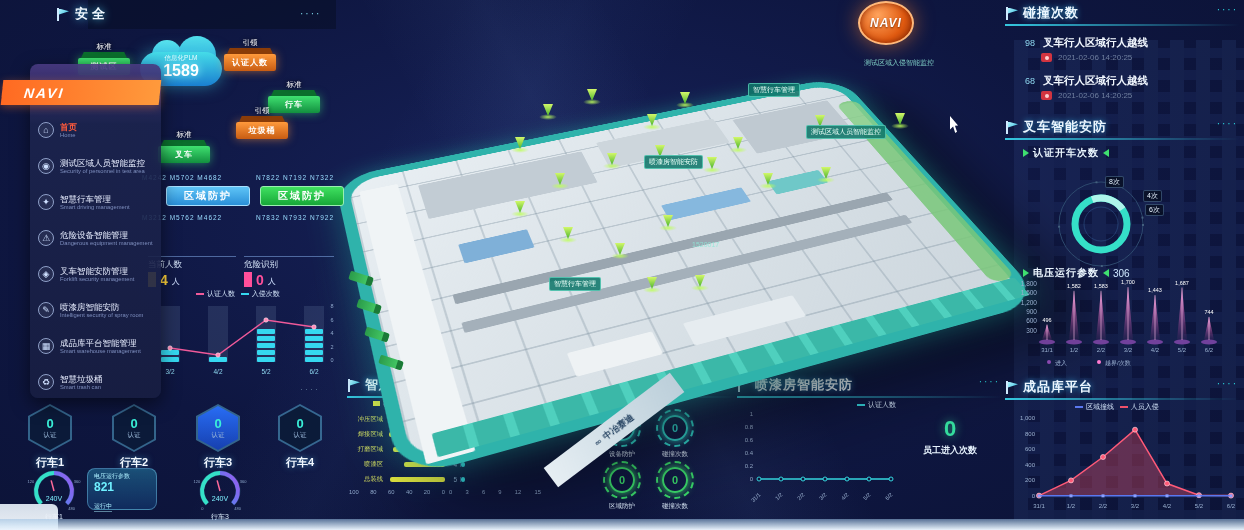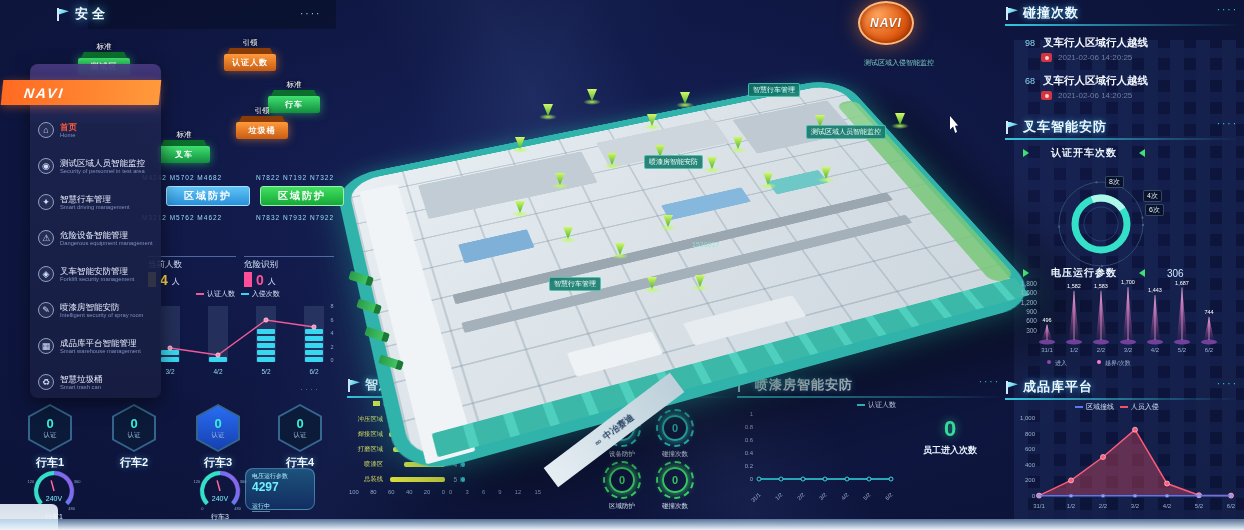--- a/index.html
+++ b/index.html
@@ -116,21 +116,21 @@
   .chart-dots{position:absolute;z-index:5;color:#56708f;font-size:9px;letter-spacing:2px;cursor:pointer;}
   
   .vio-item{position:absolute;left:20px;width:205px;cursor:pointer;}
   .vio-item .r1{display:flex;gap:8px;align-items:baseline;}
   .vio-item .id{font-size:9px;color:#8fd8f0;}
   .vio-item .tx{font-size:10.5px;font-weight:bold;color:#f2f8ff;}
   .vio-item .r2{display:flex;gap:6px;align-items:center;margin-top:3px;margin-left:16px;}
   .vio-ic{width:11px;height:9px;background:#d23440;border-radius:2px;position:relative;}
   .vio-ic:after{content:"";position:absolute;left:3.5px;top:2.5px;width:4px;height:4px;border-radius:50%;background:#ffd0d0;}
   .vio-item .tm{font-size:8px;color:#6f7f9f;}
-  .sub-row{position:absolute;display:flex;align-items:center;gap:22px;z-index:5;}
+  .sub-row{position:absolute;display:flex;align-items:center;gap:4px;z-index:5;}
   .tri-r{width:0;height:0;border-left:6px solid #3fe070;border-top:4px solid transparent;border-bottom:4px solid transparent;}
   .tri-l{width:0;height:0;border-right:6px solid #3fe070;border-top:4px solid transparent;border-bottom:4px solid transparent;}
   .sub-row .st{font-size:10px;font-weight:bold;color:#ecf7ff;letter-spacing:1px;}
   .sub-row .sv{font-size:10px;color:#cfe8ff;}
   .callout{position:absolute;background:rgba(5,12,28,.72);border:1px solid rgba(130,180,230,.35);color:#e8f4ff;
     font-size:7px;padding:0 3px;border-radius:2px;z-index:6;}
   
   .ringbox{position:absolute;width:60px;text-align:center;z-index:5;}
   .ringo{position:relative;width:38px;height:38px;margin:0 auto;border-radius:50%;border:2px dashed;}
   .ringi{position:absolute;left:4px;top:4px;width:26px;height:26px;border-radius:50%;border:2.5px solid;
@@ -297,20 +297,27 @@
             <div class="l">智慧垃圾桶</div>
             <div class="s">Smart trash can</div>
           </div>
         </div>
       </div>
   </div>
   <div class="menu-banner">
     <span class="menu-brand">NAVI</span>
   </div>
 
+  <div class="cloud">
+    <div class="b1"></div>
+    <div class="b2"></div>
+    <div class="body"></div>
+    <div class="lab">信息化PLM</div>
+    <div class="val">1589</div>
+  </div>
   <div id="badges">
       <div class="badge3d green" style="left: 78px; top: 42px;">
         <div class="tier">标准</div>
         <div class="lip"></div>
         <div class="face">测试区</div>
       </div>
       <div class="badge3d orange" style="left: 224px; top: 38px;">
         <div class="tier">引领</div>
         <div class="lip"></div>
         <div class="face">认证人数</div>
@@ -457,23 +464,23 @@
             <path d="M30.0 7.0 A18 18 0 0 1 42.7 37.7" fill="none" stroke="url(#gg1)" stroke-width="4"></path>
             <text x="12.322330470336315" y="44.17766952966369" font-size="4" fill="#8fa8cc" text-anchor="middle" font-family="&quot;Liberation Sans&quot;,&quot;DejaVu Sans&quot;,sans-serif">0</text>
             <text x="6.903011687217827" y="16.93291419087277" font-size="4" fill="#8fa8cc" text-anchor="middle" font-family="&quot;Liberation Sans&quot;,&quot;DejaVu Sans&quot;,sans-serif">120</text>
             <text x="29.999999999999996" y="1.5" font-size="4" fill="#8fa8cc" text-anchor="middle" font-family="&quot;Liberation Sans&quot;,&quot;DejaVu Sans&quot;,sans-serif">240</text>
             <text x="53.09698831278217" y="16.93291419087276" font-size="4" fill="#8fa8cc" text-anchor="middle" font-family="&quot;Liberation Sans&quot;,&quot;DejaVu Sans&quot;,sans-serif">360</text>
             <text x="47.67766952966371" y="44.17766952966367" font-size="4" fill="#8fa8cc" text-anchor="middle" font-family="&quot;Liberation Sans&quot;,&quot;DejaVu Sans&quot;,sans-serif">480</text>
             <line x1="30" y1="25" x2="27.152990503872275" y2="14.37481591082025" stroke="#ff6a9a" stroke-width="1.5"></line>
             <text x="30" y="35" font-size="7" fill="#7ff0ff" text-anchor="middle" font-family="&quot;Liberation Sans&quot;,&quot;DejaVu Sans&quot;,sans-serif">240V</text>
           </svg><div class="glabel" style="left: 0px; top: 46px;">行车3</div></div>
       </div>
-    <div class="card" style="left:237px;top:70px;">
+    <div class="card" style="left:79px;top:70px;">
       <div class="ct">电压运行参数</div>
-      <div class="cv">4297</div>
+      <div class="cv">821</div>
       <span class="cs">运行中</span>
     </div>
   </div>
 
   <div class="panel" style="left:347px;top:376px;width:200px;height:150px;z-index:3;">
     <div class="p-head">
       <div class="flag"></div>
       <span class="p-title">智慧垃圾桶</span>
       <span class="p-dots">····</span>
     </div>

